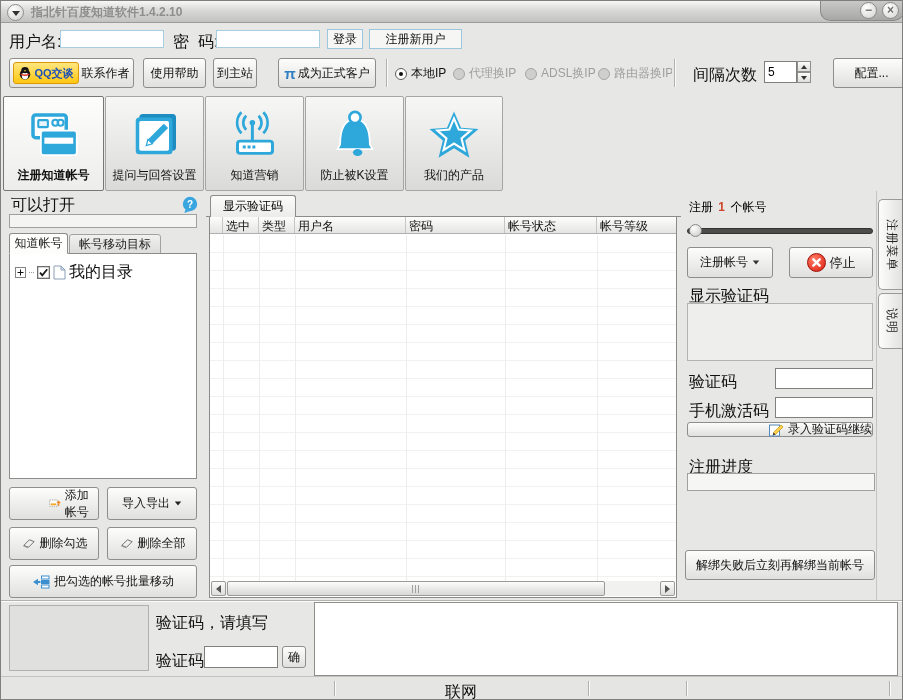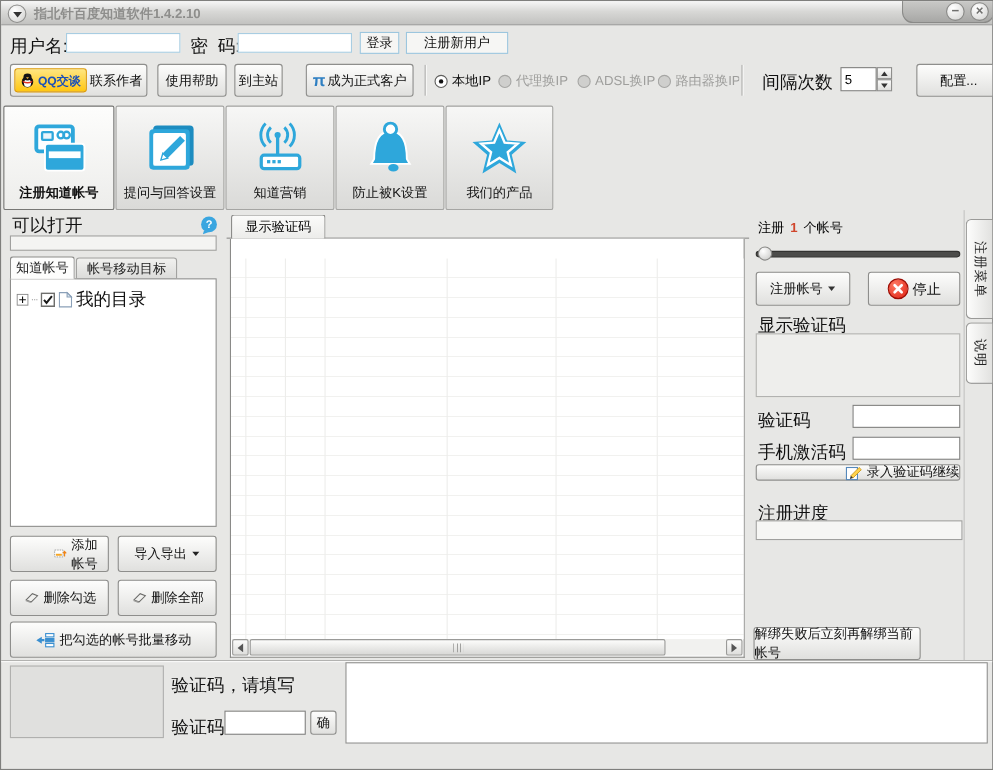--- a/index.html
+++ b/index.html
@@ -313,20 +313,29 @@
         <rect x="9.5" y="11" width="7.5" height="3" fill="#fff" stroke="#3a8fd0"></rect>
       </svg>
       <span>把勾选的帐号批量移动</span>
     </div>
   </div>
 
   <div>
     <div class="midtab">显示验证码</div>
     <div class="midline"></div>
     <div class="tablebox">
+      <div class="thead">
+        <div class="th" style="width:13px;"></div>
+        <div class="th" style="width:36px;">选中</div>
+        <div class="th" style="width:36px;">类型</div>
+        <div class="th" style="width:111px;">用户名</div>
+        <div class="th" style="width:99px;">密码</div>
+        <div class="th" style="width:92px;">帐号状态</div>
+        <div class="th" style="flex:1;border-right:none;">帐号等级</div>
+      </div>
       <div class="tbody">
         <div class="colline" style="left:13px;"></div>
         <div class="colline" style="left:49px;"></div>
         <div class="colline" style="left:85px;"></div>
         <div class="colline" style="left:196px;"></div>
         <div class="colline" style="left:295px;"></div>
         <div class="colline" style="left:387px;"></div>
       </div>
       <div class="hscroll">
         <div class="sarrow">
@@ -377,21 +386,21 @@
     <div class="btn" style="position:absolute;left:686px;top:421px;width:186px;height:15px;justify-content:flex-end;">
       <svg width="16" height="16" viewBox="0 0 16 16">
         <rect x="1.5" y="3" width="10" height="11" fill="#fff" stroke="#5588bb"></rect>
         <path d="M5.5 10.5 L13 3 L15 5 L7.5 12.5 Z" fill="#ffd24d" stroke="#c89a20" stroke-width="0.8"></path>
         <path d="M5.5 10.5 L7.5 12.5 L4.6 13.4 Z" fill="#333"></path>
       </svg>
       <span>录入验证码继续</span>
     </div>
     <span class="lbl" style="position:absolute;left:688px;top:456px;">注册进度</span>
     <div class="sunken" style="position:absolute;left:686px;top:472px;width:188px;height:18px;background:#f6f6f4;"></div>
-    <div class="btn" style="position:absolute;left:684px;top:569px;width:152px;height:30px;">解绑失败后立刻再解绑当前帐号</div>
+    <div class="btn" style="position:absolute;left:684px;top:549px;width:190px;height:30px;">解绑失败后立刻再解绑当前帐号</div>
   </div>
 
   <div>
     <div style="position:absolute;left:875px;top:190px;width:1px;height:410px;background:#c4c4c2;"></div>
     <div class="vtab" style="top:198px;height:91px;">
       <span class="vlabel">注册菜单</span>
     </div>
     <div class="vtab" style="top:292px;height:56px;">
       <span class="vlabel">说明</span>
     </div>
@@ -400,14 +409,21 @@
   <div>
     <div class="groove-h" style="left:0;top:599px;width:903px;"></div>
     <div style="position:absolute;left:8px;top:604px;width:140px;height:66px;background:#e0e0de;border:1px solid #b0b0ae;"></div>
     <span class="lbl" style="position:absolute;left:155px;top:612px;">验证码，请填写</span>
     <span class="lbl" style="position:absolute;left:155px;top:650px;">验证码</span>
     <input class="input-std" style="position: absolute; left: 203px; top: 645px; width: 74px; height: 22px;" value="">
     <div class="btn" style="position:absolute;left:281px;top:645px;width:24px;height:22px;">确</div>
     <div style="position:absolute;left:313px;top:601px;width:584px;height:74px;background:#fff;border:1px solid #8e8e8c;"></div>
   </div>
 
+  <div class="statusbar">
+    <div class="sdiv" style="left:333px;"></div>
+    <div class="sdiv" style="left:587px;"></div>
+    <div class="sdiv" style="left:685px;"></div>
+    <div class="sdiv" style="left:888px;"></div>
+    <span class="lbl" style="position:absolute;left:333px;top:5px;width:254px;text-align:center;">联网</span>
+  </div>
 
 </div>
 
 </body></html>

